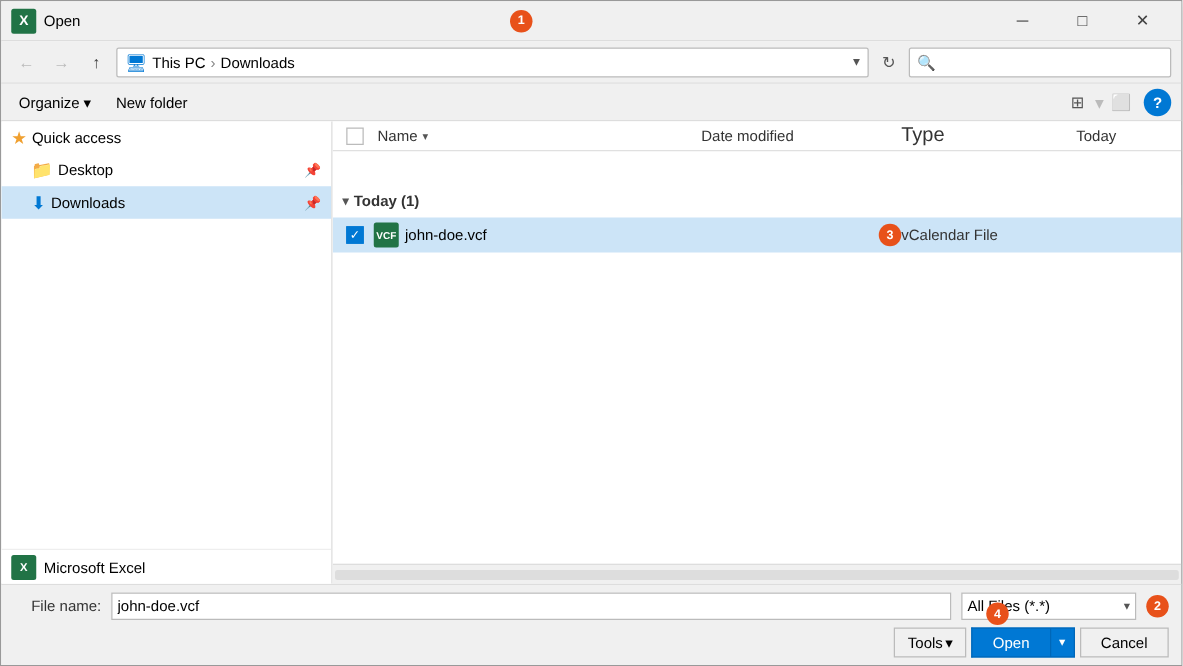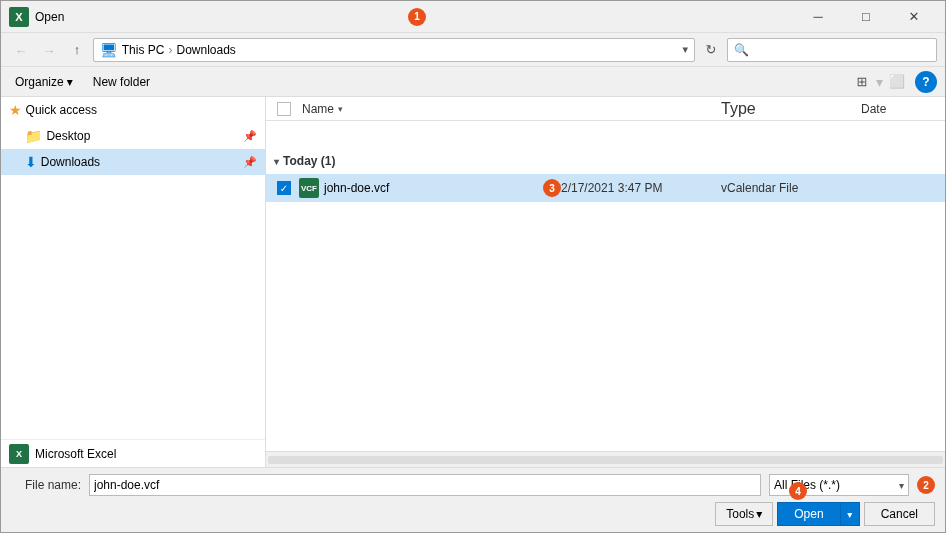--- a/index.html
+++ b/index.html
@@ -554,25 +554,28 @@
     <div class="file-list">
 
       <div class="file-list-header">
         <div class="col-check">
           <div style="width:14px;height:14px;border:1px solid #bbb;background:#fff;"></div>
         </div>
         <div class="col-name">
           <span>Name</span>
           <span class="sort-arrow">▾</span>
         </div>
+        <div class="col-date">
+          <span>Date modified</span>
+        </div>
         <div class="col-type">
           <span>Type</span>
         </div>
         <div class="col-size">
-          <span>Date</span>
+          <span>Today</span>
         </div>
       </div>
 
       <div class="file-rows">
 
         <div class="group-header">
           <span class="group-arrow">▾</span>
           <span>Today (1)</span>
         </div>
 
@@ -580,21 +583,20 @@
           <div class="file-check">
             <div class="checkbox-icon">✓</div>
           </div>
           <div class="file-icon">
             <div class="vcf-icon">
               <span style="font-size:8px;">VCF</span>
             </div>
           </div>
           <span class="file-name">john-doe.vcf</span>
           <div class="file-badge">3</div>
-          <div class="file-date">2/17/2021 3:47 PM</div>
           <div class="file-type">vCalendar File</div>
           <div class="file-size"></div>
         </div>
       </div>
 
       <div class="file-scrollbar">
         <div style="flex:1;height:8px;background:#ddd;border-radius:2px;"></div>
       </div>
     </div>
   </div>

